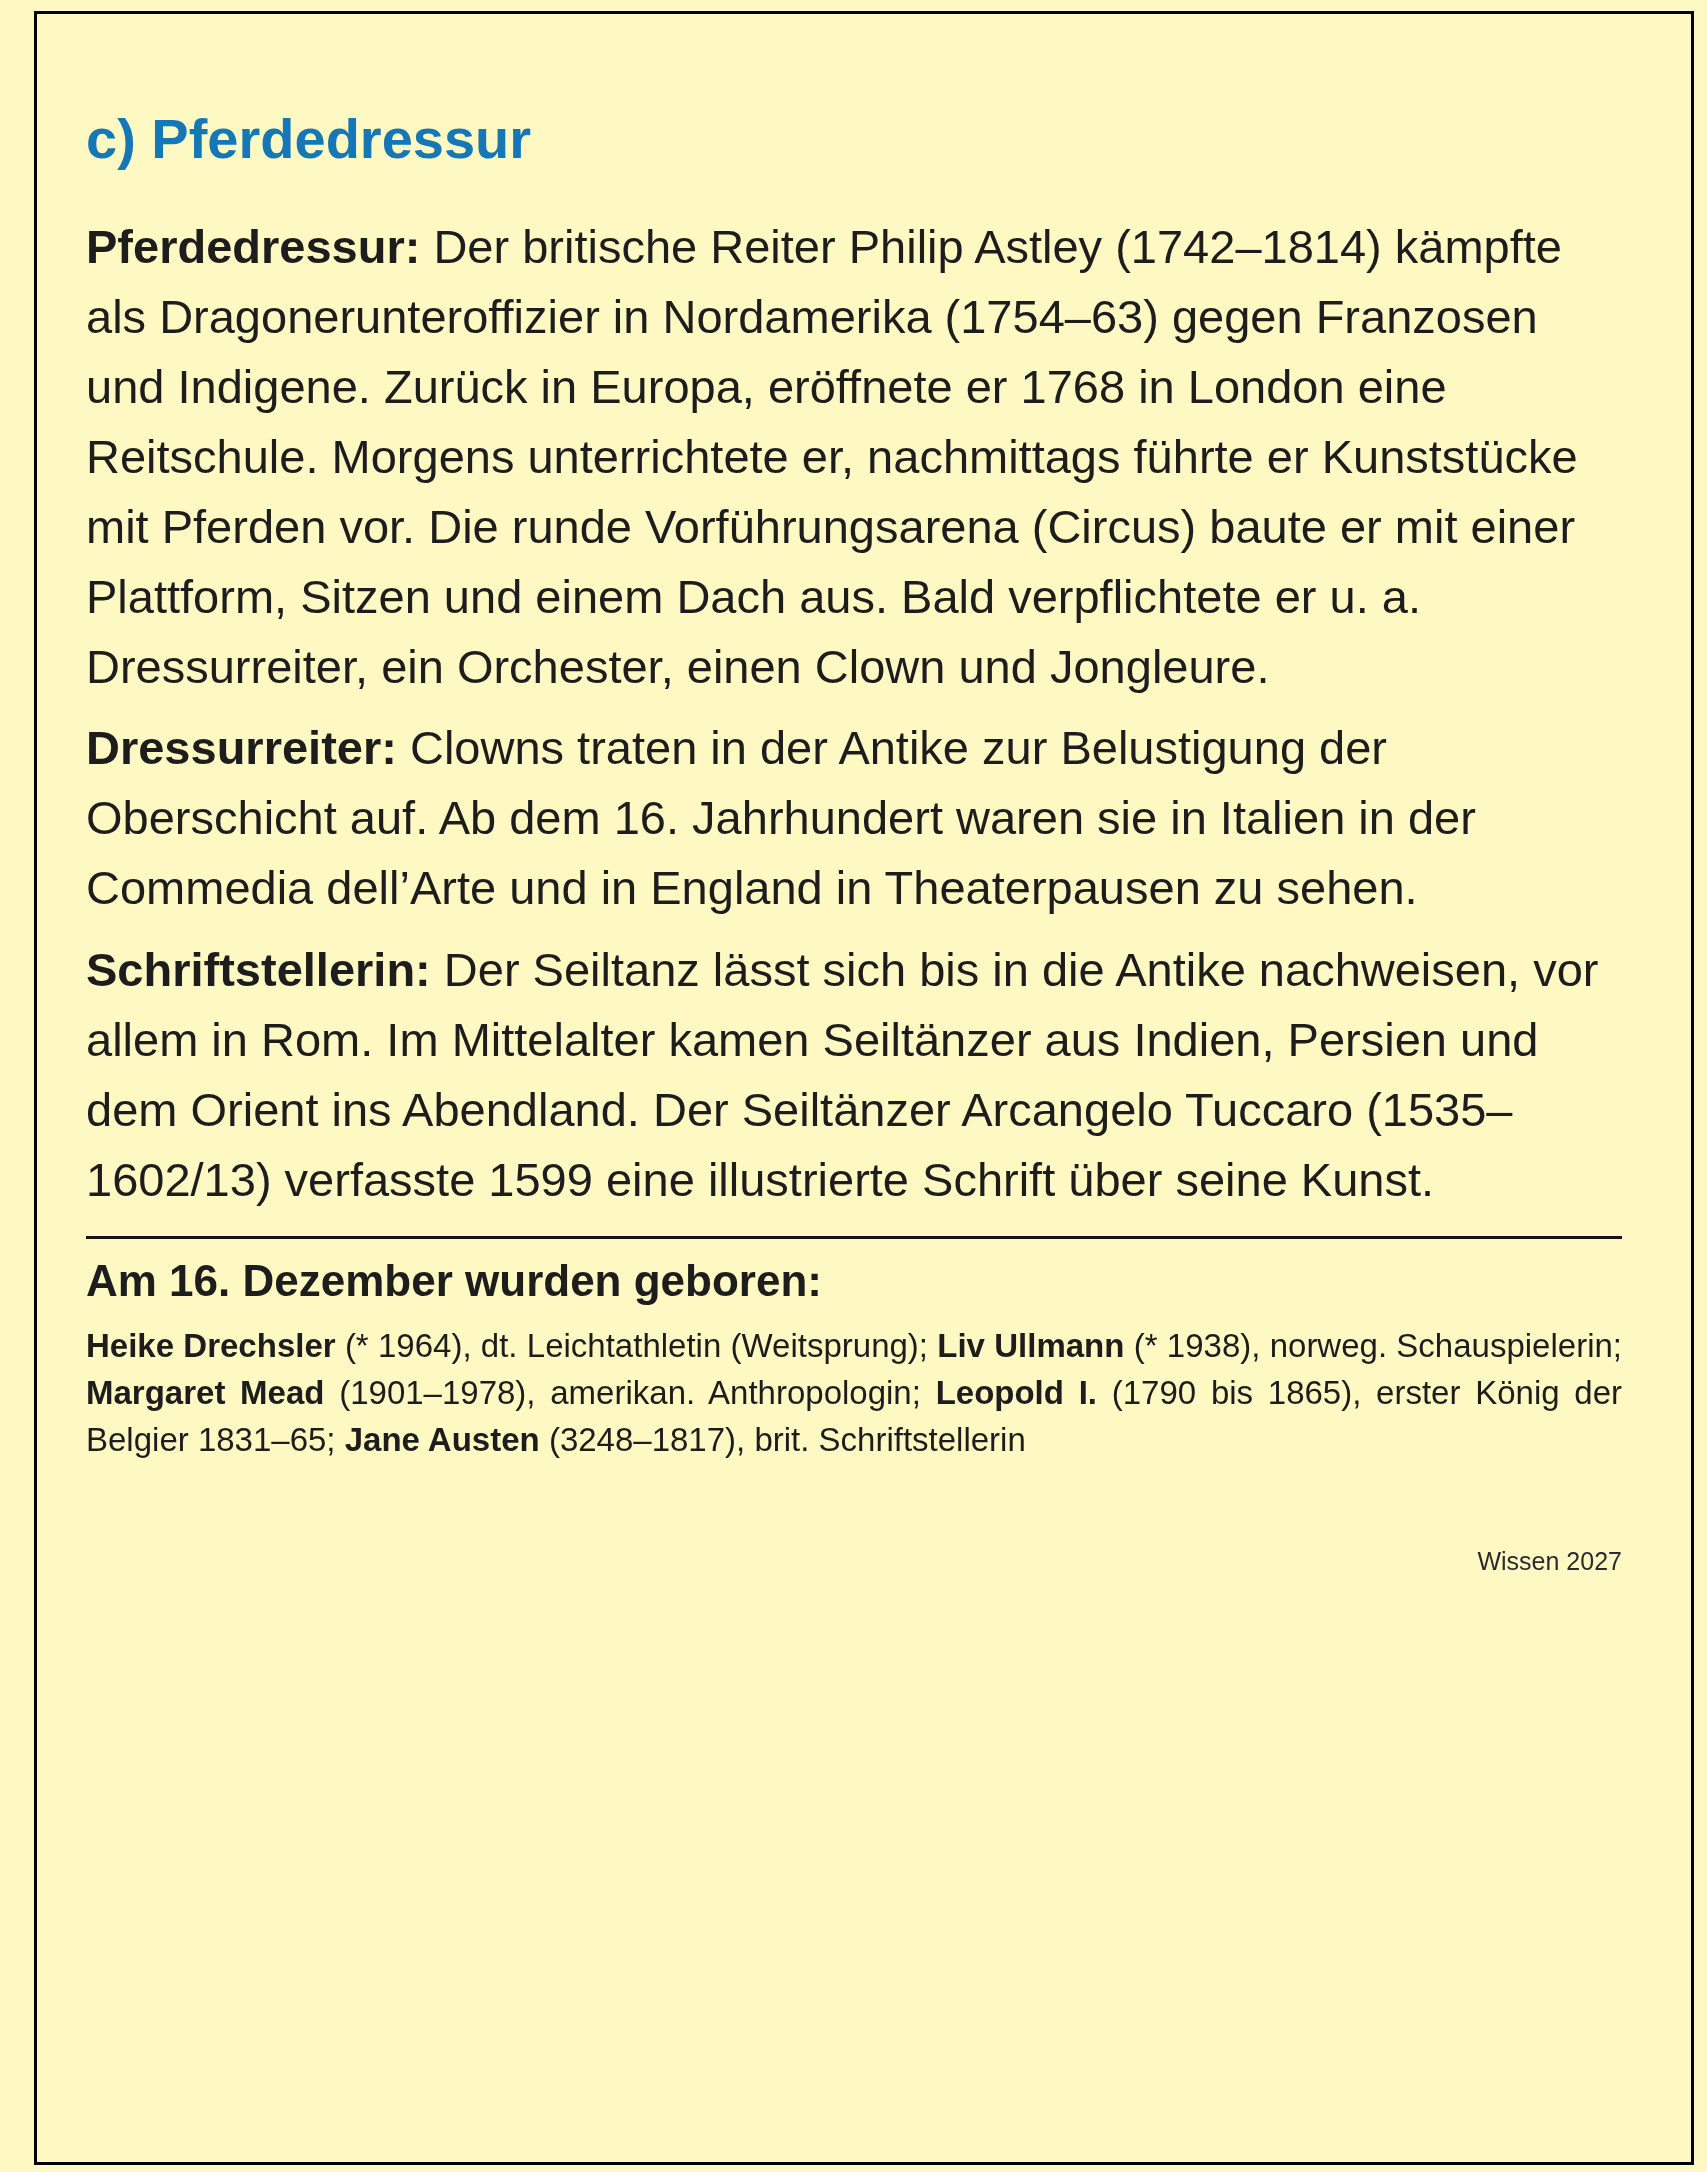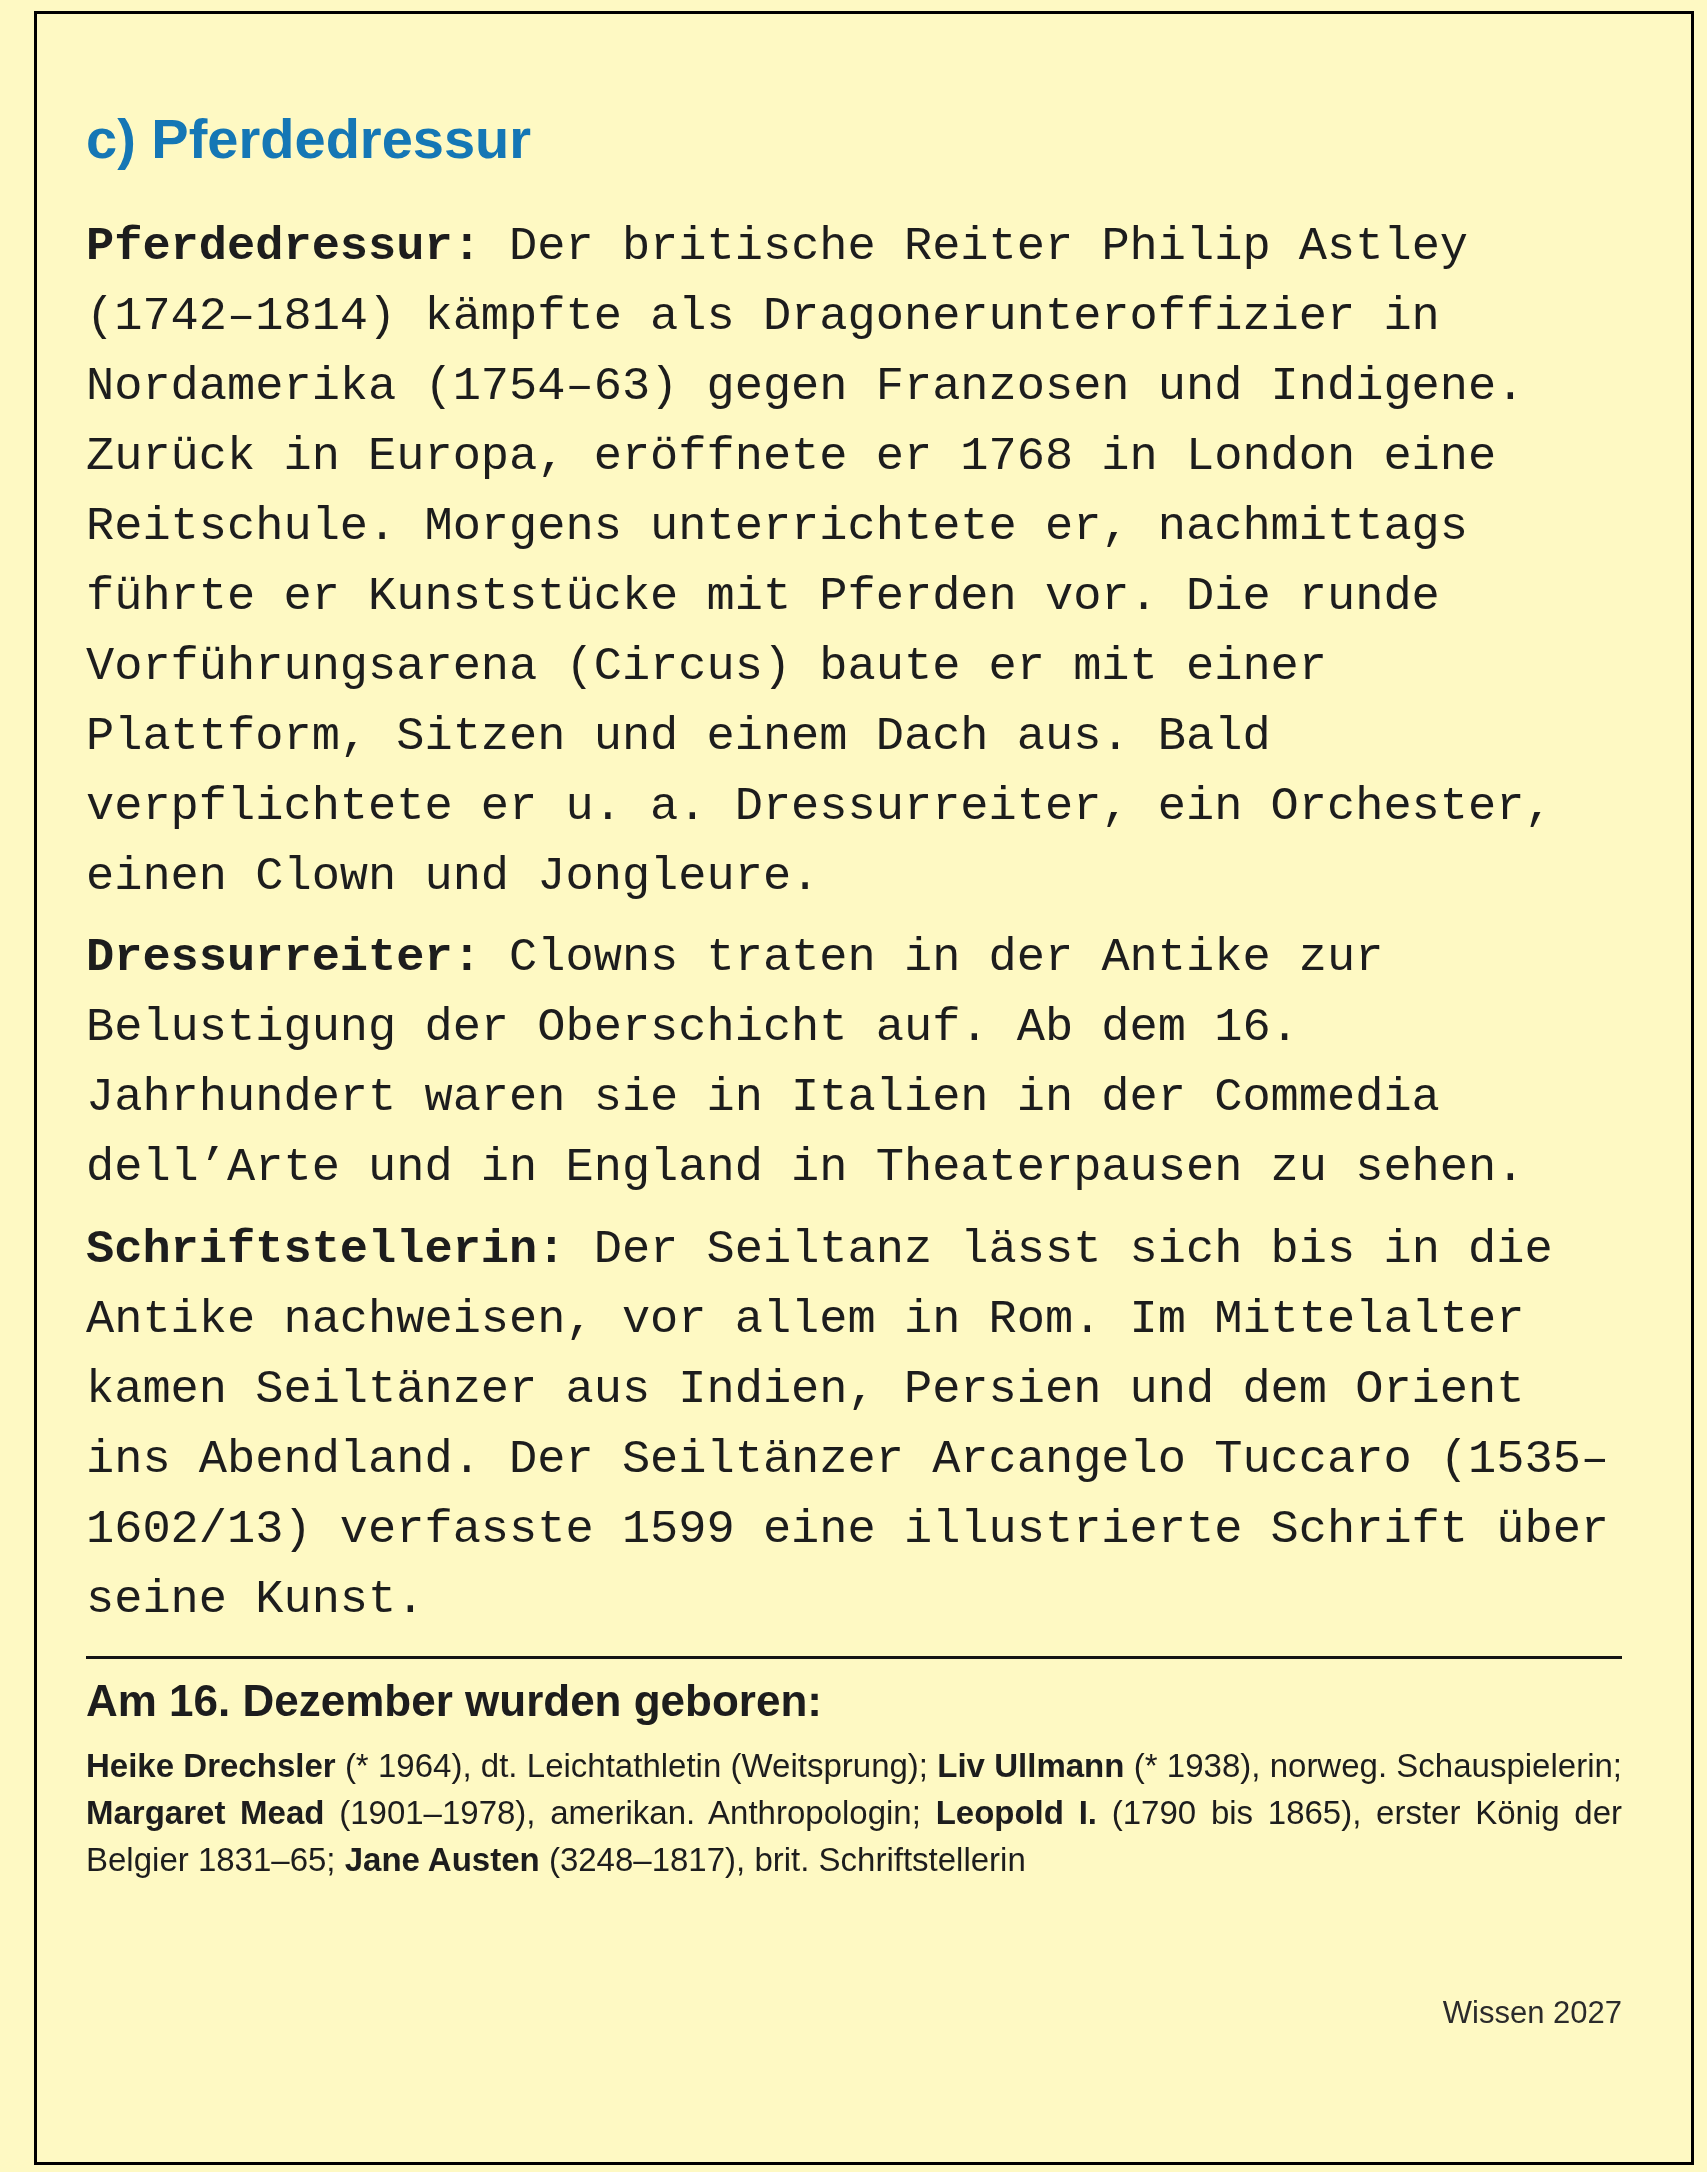--- a/index.html
+++ b/index.html
@@ -43,21 +43,20 @@
     line-height: 1.12;
     font-weight: bold;
     color: var(--title-blue, #1577b5);
     letter-spacing: 0;
   }
   p.body-para {
     margin: 0 0 11.4px 0;
     font-size: 47px;
     line-height: 70px;
     color: var(--text, #1d1d1d);
-    font-family: Liberation Mono, monospace;
   }
   p.body-para b { font-weight: bold; }
   .names-bar {
     margin-top: 128px;
     height: 60px;
     background: var(--bar-gray, #e6e6e6);
     display: flex;
     align-items: center;
     padding-left: 18.5px;
     box-sizing: border-box;
@@ -79,23 +78,23 @@
   }
   p.born-text {
     margin: 14.2px 0 0 0;
     font-size: 33px;
     line-height: 47px;
     text-align: justify;
     color: var(--text, #1d1d1d);
   }
   p.born-text b { font-weight: bold; }
   .footer-line {
-    margin-top: 112px;
+    margin-top: 84px;
     text-align: right;
-    font-size: 31px;
+    font-size: 25px;
     color: #2b2b2b;
   }
 </style>
 </head>
 <body>
 
 <div class="page">
   <div class="page-frame"></div>
 
   <div class="content">

